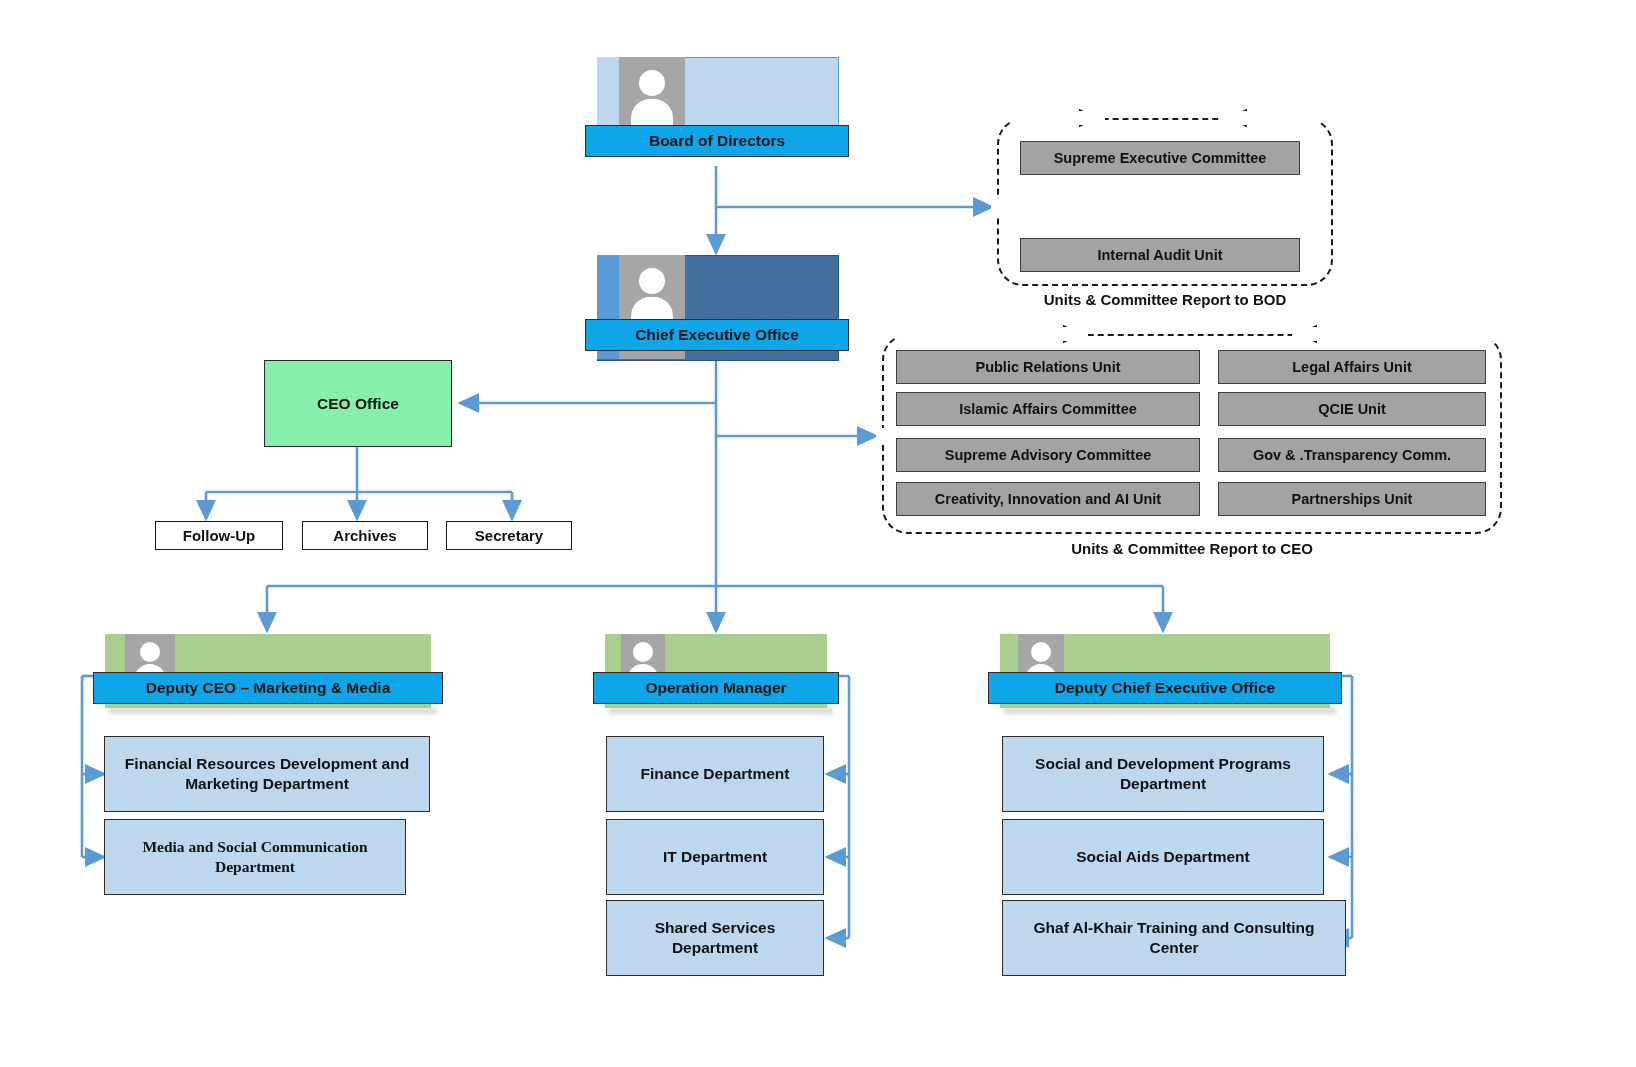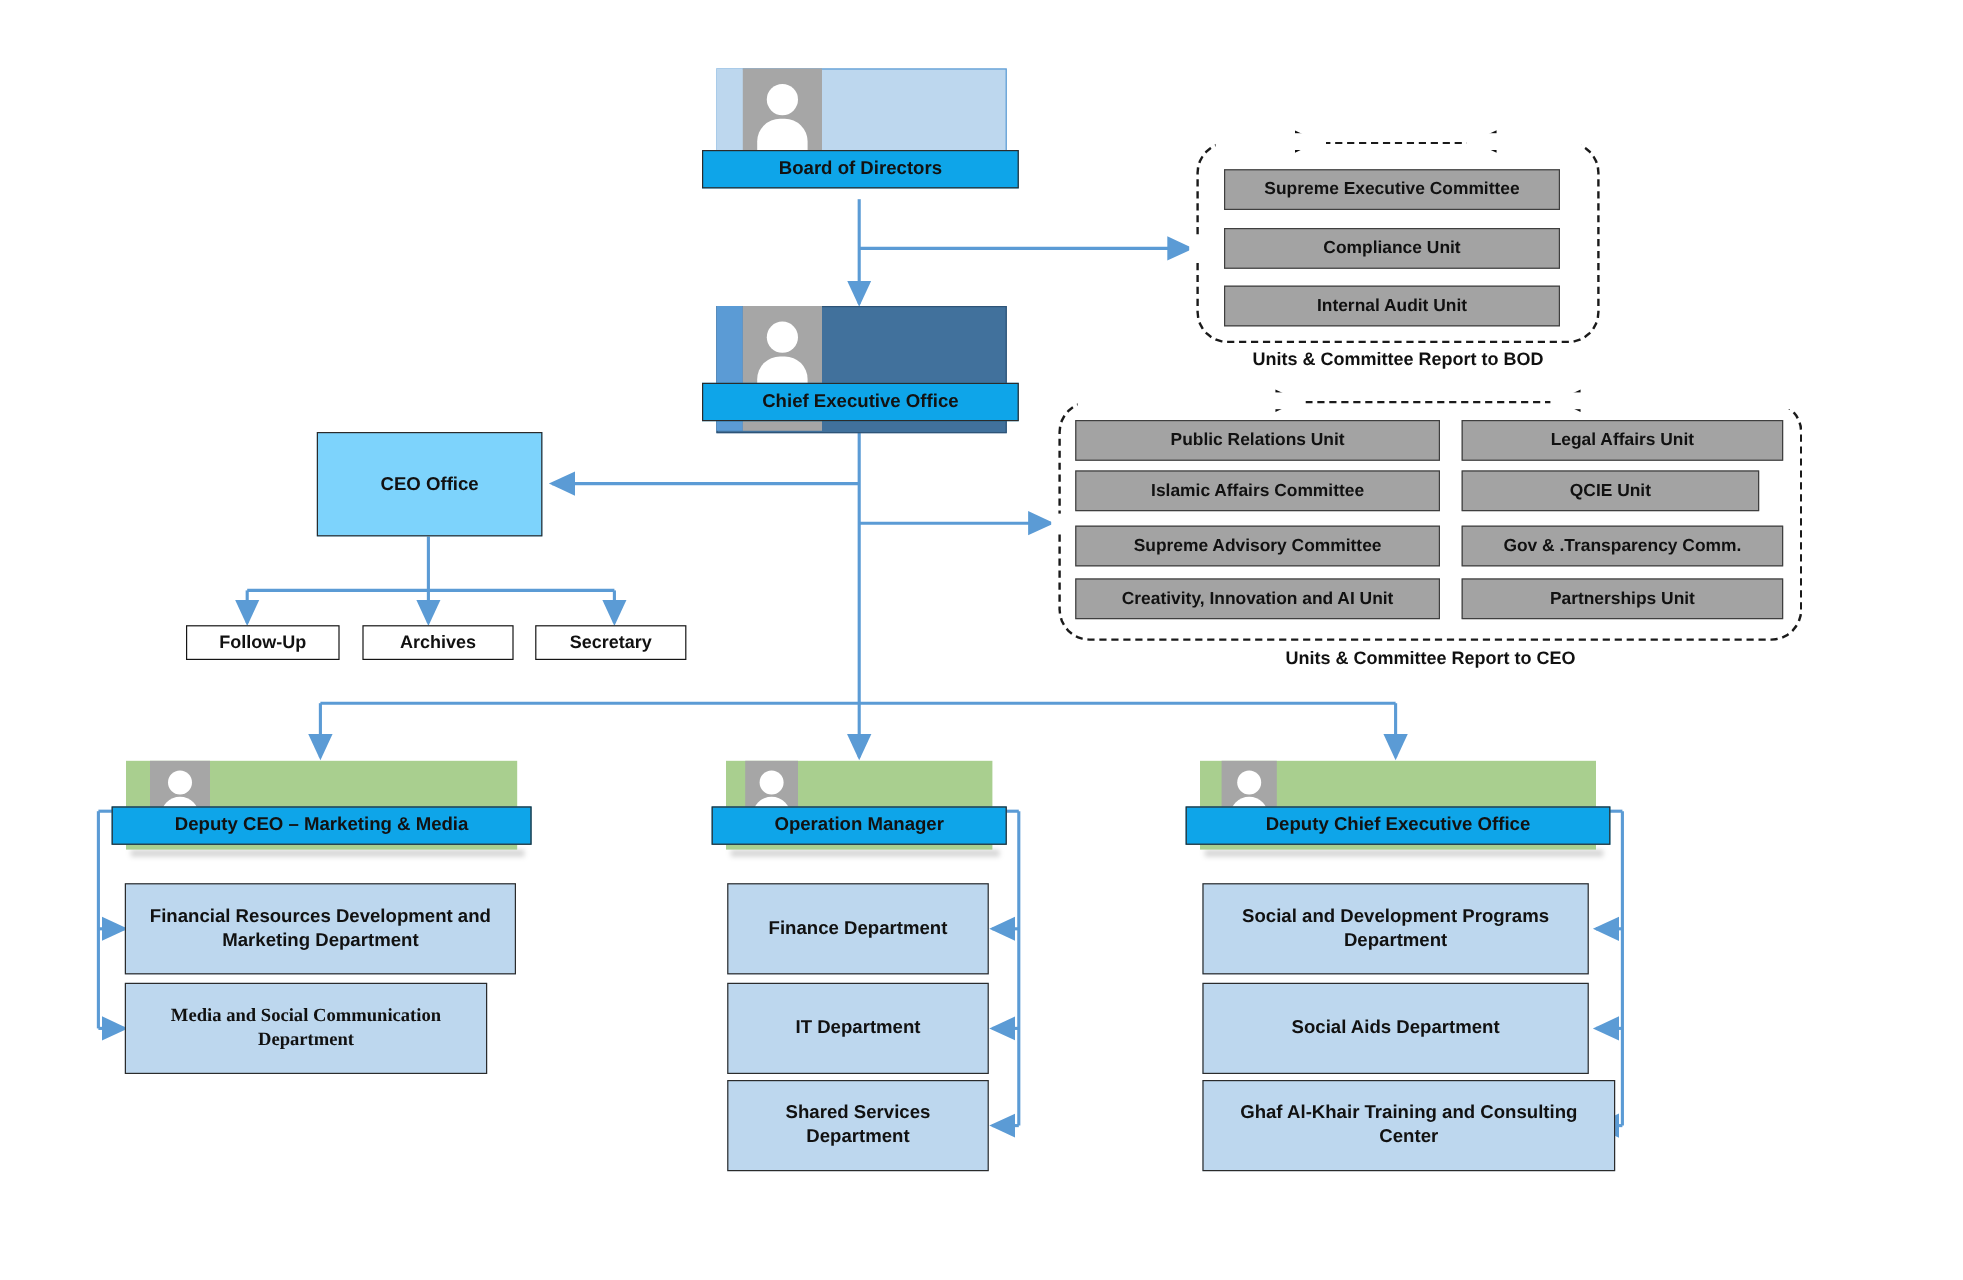--- a/index.html
+++ b/index.html
@@ -32,21 +32,21 @@
   .ceo .stripe{background:#5b9bd5;}
   .dep .plate{background:#a9cf8f;}
   .dep .label{border:1px solid #2b2b2b;}
   .mgr .label{border:1px solid #2b2b2b;}
 
   
   .box{position:absolute;box-sizing:border-box;display:flex;
        align-items:center;justify-content:center;text-align:center;
        font-weight:bold;color:#111111;}
   .box-yellow{background:#a3a3a3;border:1.6px solid #3f3f3f;font-size:14.5px;}
-  .box-orange{background:#7dd3fc;border:1.6px solid #2b2b2b;font-size:15.5px;}
+  .box-orange{background:#86efac;border:1.6px solid #2b2b2b;font-size:15.5px;}
   .box-white{background:#ffffff;border:1.8px solid #151515;font-size:15px;}
   .box-blue{background:#bdd7ee;border:1.8px solid #2b2b2b;font-size:15.5px;line-height:1.28;}
 
   
   .dashgroup{position:absolute;border:2.2px dashed #1a1a1a;border-radius:26px;
        box-sizing:border-box;background:transparent;}
   .groupcaption{position:absolute;font-size:15px;font-weight:bold;color:#111111;
        text-align:center;white-space:nowrap;}
 
   
@@ -146,37 +146,36 @@
   <div class="box box-white" style="left:446px;top:521px;width:126px;height:29px;">Secretary</div>
 
   <div class="dashgroup" style="left:997px;top:118px;width:336px;height:168px;"></div>
 
   <div class="maskpatch" style="left:1013px;top:111px;width:92px;height:14px;"></div>
   <div class="maskpatch" style="left:1222px;top:111px;width:96px;height:14px;"></div>
 
   <div class="maskpatch" style="left:991px;top:199px;width:12px;height:17px;"></div>
 
   <div class="box box-yellow" style="left:1020px;top:141px;width:280px;height:34px;">Supreme Executive Committee</div>
-  <div class="box box-yellow" style="left:1020px;top:190px;width:280px;height:34px;">Compliance Unit</div>
   <div class="box box-yellow" style="left:1020px;top:238px;width:280px;height:34px;">Internal Audit Unit</div>
 
   <div class="groupcaption" style="left:997px;top:291px;width:336px;">Units &amp; Committee Report to BOD</div>
 
   <div class="dashgroup" style="left:882px;top:334px;width:620px;height:200px;"></div>
   <div class="maskpatch" style="left:898px;top:327px;width:190px;height:14px;"></div>
   <div class="maskpatch" style="left:1292px;top:327px;width:206px;height:14px;"></div>
   <div class="maskpatch" style="left:876px;top:428px;width:12px;height:17px;"></div>
 
   <div class="box box-yellow" style="left:896px;top:350px;width:304px;height:34px;">Public Relations Unit</div>
   <div class="box box-yellow" style="left:896px;top:392px;width:304px;height:34px;">Islamic Affairs Committee</div>
   <div class="box box-yellow" style="left:896px;top:482px;width:304px;height:34px;">Creativity, Innovation and AI Unit</div>
   <div class="box box-yellow" style="left:896px;top:438px;width:304px;height:34px;">Supreme Advisory Committee</div>
 
   <div class="box box-yellow" style="left:1218px;top:350px;width:268px;height:34px;">Legal Affairs Unit</div>
-  <div class="box box-yellow" style="left:1218px;top:392px;width:248px;height:34px;">QCIE Unit</div>
+  <div class="box box-yellow" style="left:1218px;top:392px;width:268px;height:34px;">QCIE Unit</div>
   <div class="box box-yellow" style="left:1218px;top:438px;width:268px;height:34px;">Gov &amp; .Transparency Comm.</div>
   <div class="box box-yellow" style="left:1218px;top:482px;width:268px;height:34px;">Partnerships Unit</div>
 
   <div class="groupcaption" style="left:882px;top:540px;width:620px;">Units &amp; Committee Report to CEO</div>
 
   <div class="photocard dep" style="left:105px;top:634px;width:326px;height:74px;">
     <div class="shadow"></div>
     <div class="plate"></div>
     <div class="photo" style="left:20px;width:50px;height:50px;">
       <div class="head" style="top:8px;width:20px;height:20px;margin-left:-10px;"></div>

